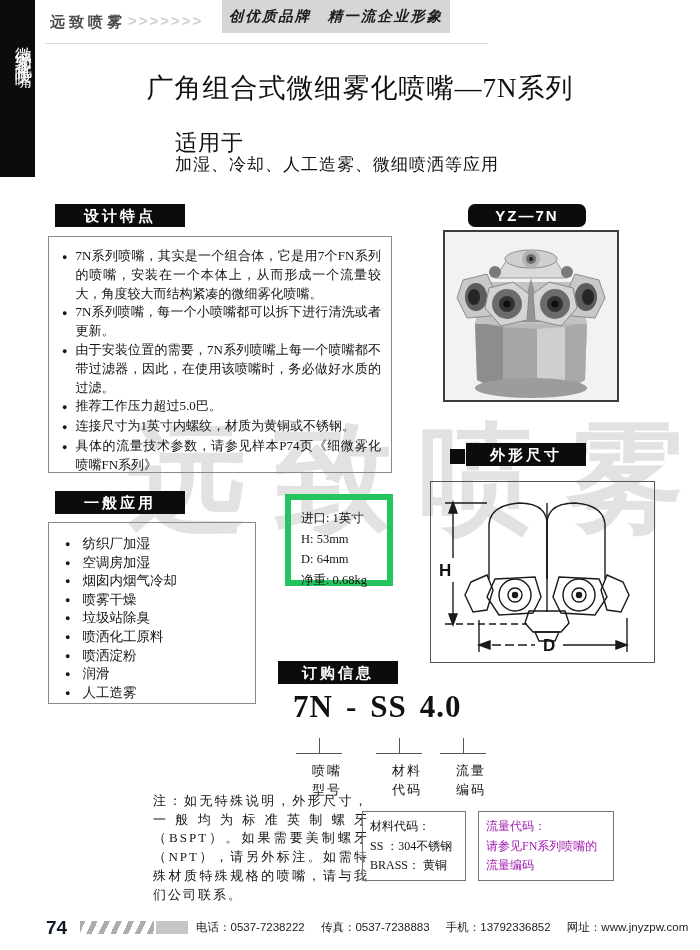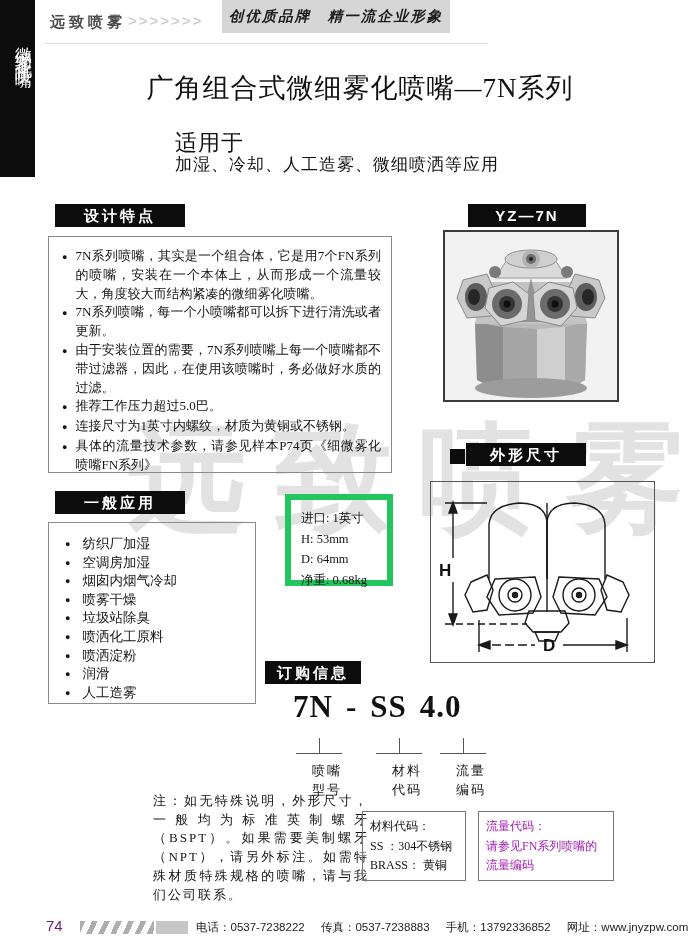--- a/index.html
+++ b/index.html
@@ -33,24 +33,24 @@
   .title { left:130px; top:70px; width:460px; text-align:center;
     font-family:"Liberation Serif", serif; font-size:27px; letter-spacing:1px; color:#111; }
   .subtitle1 { left:175px; top:128px; font-family:Liberation Serif, serif; font-size:22px; color:#111; letter-spacing:1px; }
   .subtitle2 { left:175px; top:153px; font-family:"Liberation Serif", serif; font-size:17px; color:#111; letter-spacing:1px; }
 
   
   .bar { background:#0c0c0c; color:#fff; font-weight:bold; font-size:15px;
     text-align:center; height:23px; line-height:23px; letter-spacing:3px; }
   .bar-design { left:55px; top:204px; width:130px; }
   .bar-apps   { left:55px; top:491px; width:130px; }
-  .bar-order  { left:265px; top:661px; width:96px; }
+  .bar-order  { left:278px; top:661px; width:120px; }
   .bar-dims   { left:466px; top:443px; width:120px; }
   .dims-square{ left:450px; top:449px; width:15px; height:15px; background:#0c0c0c; }
-  .bar-yz     { left:468px; top:204px; width:118px; letter-spacing:2px; }
+  .bar-yz     { left:468px; top:204px; width:118px; letter-spacing:2px;border-radius:7px; }
 
   
   .feat-box { left:48px; top:236px; width:344px; height:237px;
     border:1px solid #8a8a8a; padding:10px 10px 0 13px; background:transparent; }
   .feat-item { display:flex; gap:8px; font-family:"Liberation Serif", serif;
     font-size:13px; line-height:18.8px; color:#141414; text-align:justify; }
   .feat-item .dot { font-size:9px; line-height:18.8px; padding-top:1px; }
 
   .apps-box { left:48px; top:522px; width:208px; height:182px;
     border:1px solid #8a8a8a; padding:12px 0 0 16px; background:transparent; }
@@ -84,21 +84,21 @@
   .note { left:153px; top:792px; width:216px; font-family:"Liberation Serif", serif;
     font-size:13px; line-height:18.7px; letter-spacing:2px; text-align:justify; color:#141414; }
   .mat-box { left:362px; top:811px; width:104px; height:70px; border:1px solid #777;
     padding:5px 7px; font-family:"Liberation Serif", serif; font-size:12px;
     line-height:19.5px; color:#141414; background:transparent; }
   .flow-box { left:478px; top:811px; width:136px; height:70px; border:1px solid #777;
     padding:5px 7px; font-family:"Liberation Serif", serif; font-size:12px;
     line-height:19.5px; color:#a21caf; background:transparent; }
 
   
-  .page-num { left:46px; top:917px; font-size:15px; font-weight:normal; color:#701a75; }
+  .page-num { left:46px; top:917px; font-size:19px; font-weight:bold; color:#0f172a; }
   .stripes { left:80px; top:921px; width:74px; height:13px;
     background:repeating-linear-gradient(115deg, #adadad 0 5px, #ffffff 5px 11px); }
   .stripes-slab { left:156px; top:921px; width:32px; height:13px; background:#c6c6c6; }
   .contact { left:196px; top:920px; width:500px; font-size:11.5px; color:#222;
     white-space:nowrap; }
   .contact span { margin-right:13px; }
 </style>
 </head>
 <body>
 

